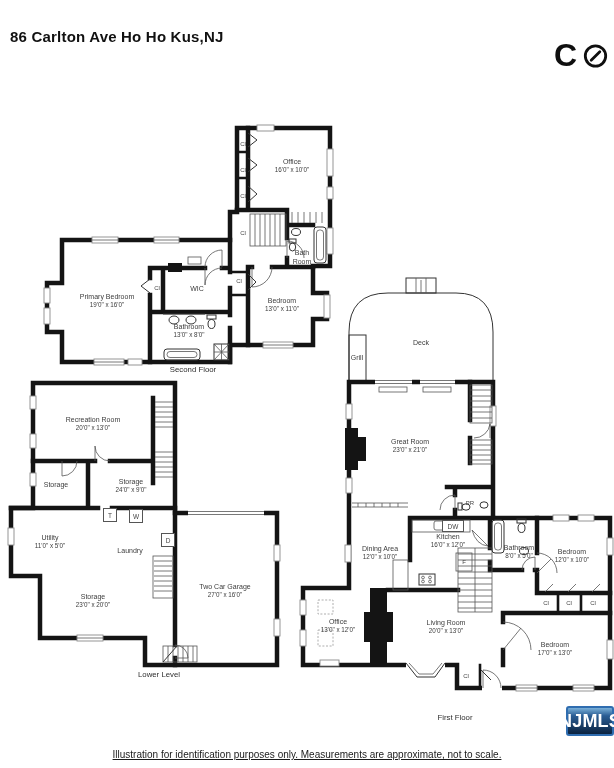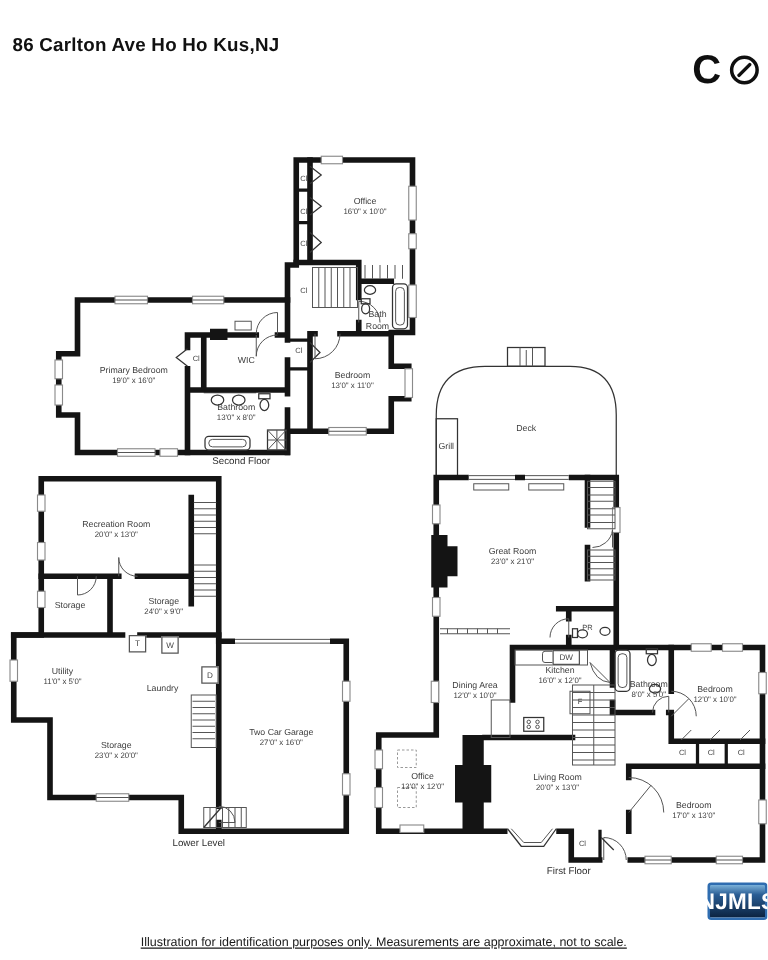--- a/index.html
+++ b/index.html
@@ -342,21 +342,21 @@
   <div class="dims">13'0" x 12'0"</div>
 </div>
 <div class="abs room-label" style="left:446px;top:627px">
   <div>Living Room</div>
   <div class="dims">20'0" x 13'0"</div>
 </div>
 <div class="abs room-label" style="left:555px;top:649px">
   <div>Bedroom</div>
   <div class="dims">17'0" x 13'0"</div>
 </div>
-<div class="abs floor-caption" style="left:455px;top:697px">First Floor</div>
+<div class="abs floor-caption" style="left:455px;top:717px">First Floor</div>
 
 <div class="abs marker" style="left:243px;top:144px">Cl</div>
 <div class="abs marker" style="left:243px;top:170px">Cl</div>
 <div class="abs marker" style="left:243px;top:196px">Cl</div>
 <div class="abs marker" style="left:243px;top:233px">Cl</div>
 <div class="abs marker" style="left:157px;top:288px">Cl</div>
 <div class="abs marker" style="left:239px;top:281px">Cl</div>
 <div class="abs marker" style="left:546px;top:603px">Cl</div>
 <div class="abs marker" style="left:569px;top:603px">Cl</div>
 <div class="abs marker" style="left:593px;top:603px">Cl</div>

